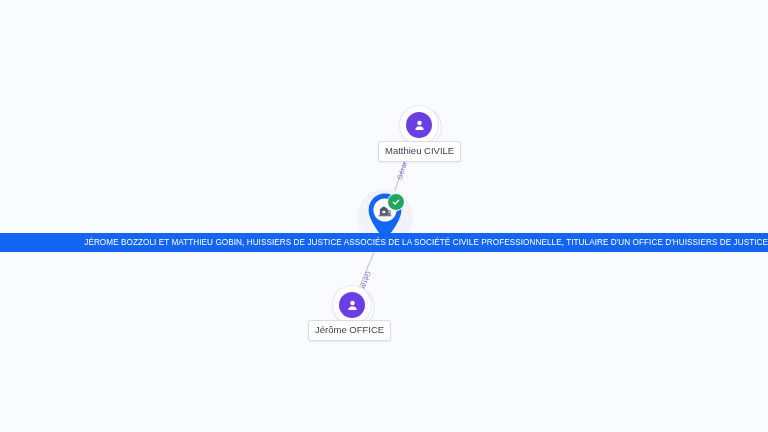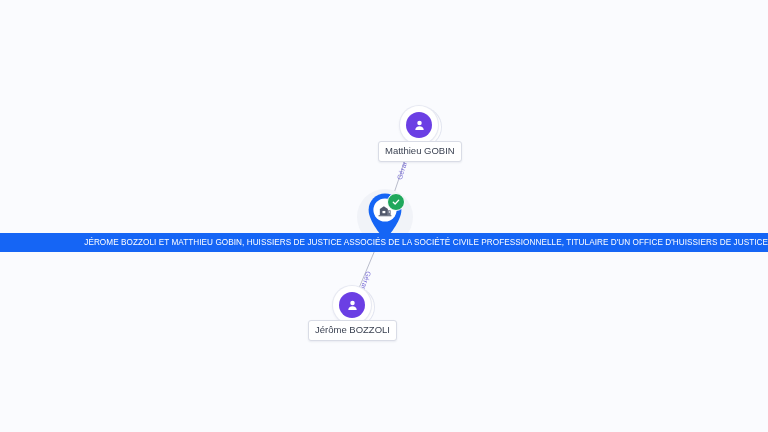--- a/index.html
+++ b/index.html
@@ -184,33 +184,33 @@
   <div class="person-node" style="left:400px; top:106px;">
     <div class="person-halo shadow-ring"></div>
     <div class="person-halo"></div>
     <div class="person-disc">
       <svg width="15" height="15" viewBox="0 0 24 24" aria-hidden="true">
         <circle cx="12" cy="8" r="3.6" fill="#ffffff"></circle>
         <path d="M5.2 19.2c0-3.7 3.1-5.9 6.8-5.9s6.8 2.2 6.8 5.9z" fill="#ffffff"></path>
       </svg>
     </div>
   </div>
-  <div class="node-label" style="left:378px; top:141px;">Matthieu GOBIN</div>
+  <div class="node-label" style="left:378px; top:141px;">Matthieu CIVILE</div>
 
   <div class="person-node" style="left:333px; top:286px;">
     <div class="person-halo shadow-ring"></div>
     <div class="person-halo"></div>
     <div class="person-disc">
       <svg width="15" height="15" viewBox="0 0 24 24" aria-hidden="true">
         <circle cx="12" cy="8" r="3.6" fill="#ffffff"></circle>
         <path d="M5.2 19.2c0-3.7 3.1-5.9 6.8-5.9s6.8 2.2 6.8 5.9z" fill="#ffffff"></path>
       </svg>
     </div>
   </div>
-  <div class="node-label" style="left:308px; top:320px;">Jérôme BOZZOLI</div>
+  <div class="node-label" style="left:308px; top:320px;">Jérôme OFFICE</div>
 
   <div class="company-node">
     <div class="company-glow"></div>
 
     <svg class="company-pin" viewBox="0 0 38 48">
       <path d="M19 1.5C9.9 1.5 2.6 8.8 2.6 17.9c0 11.3 14.1 27.4 15.5 28.9.5.5 1.3.5 1.8 0 1.4-1.5 15.5-17.6 15.5-28.9C35.4 8.8 28.1 1.5 19 1.5z" fill="#1565f5"></path>
       <circle cx="19" cy="18" r="11.6" fill="#ffffff"></circle>
     </svg>
 
     <svg style="position:absolute; left:20px; top:13px; z-index:2;" width="16" height="16" viewBox="0 0 24 24">

